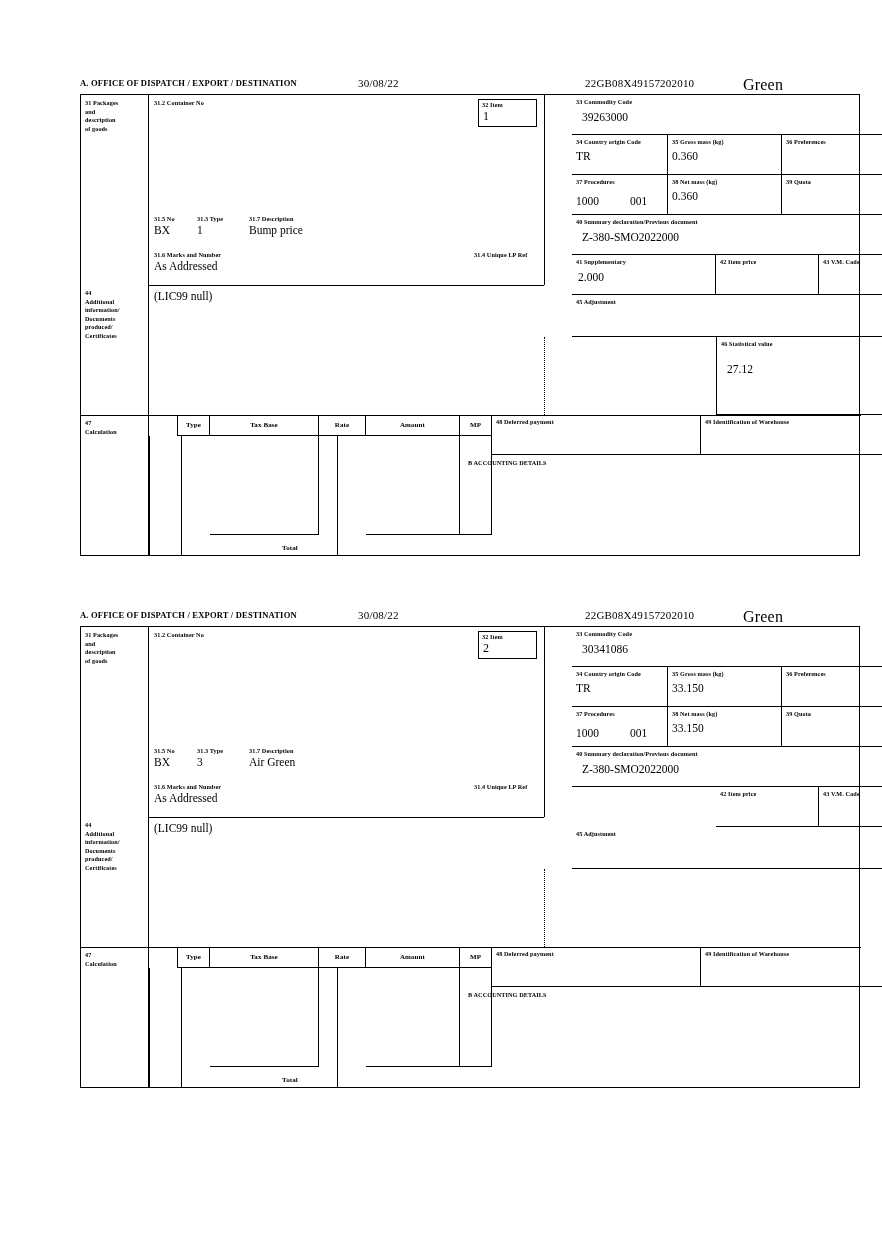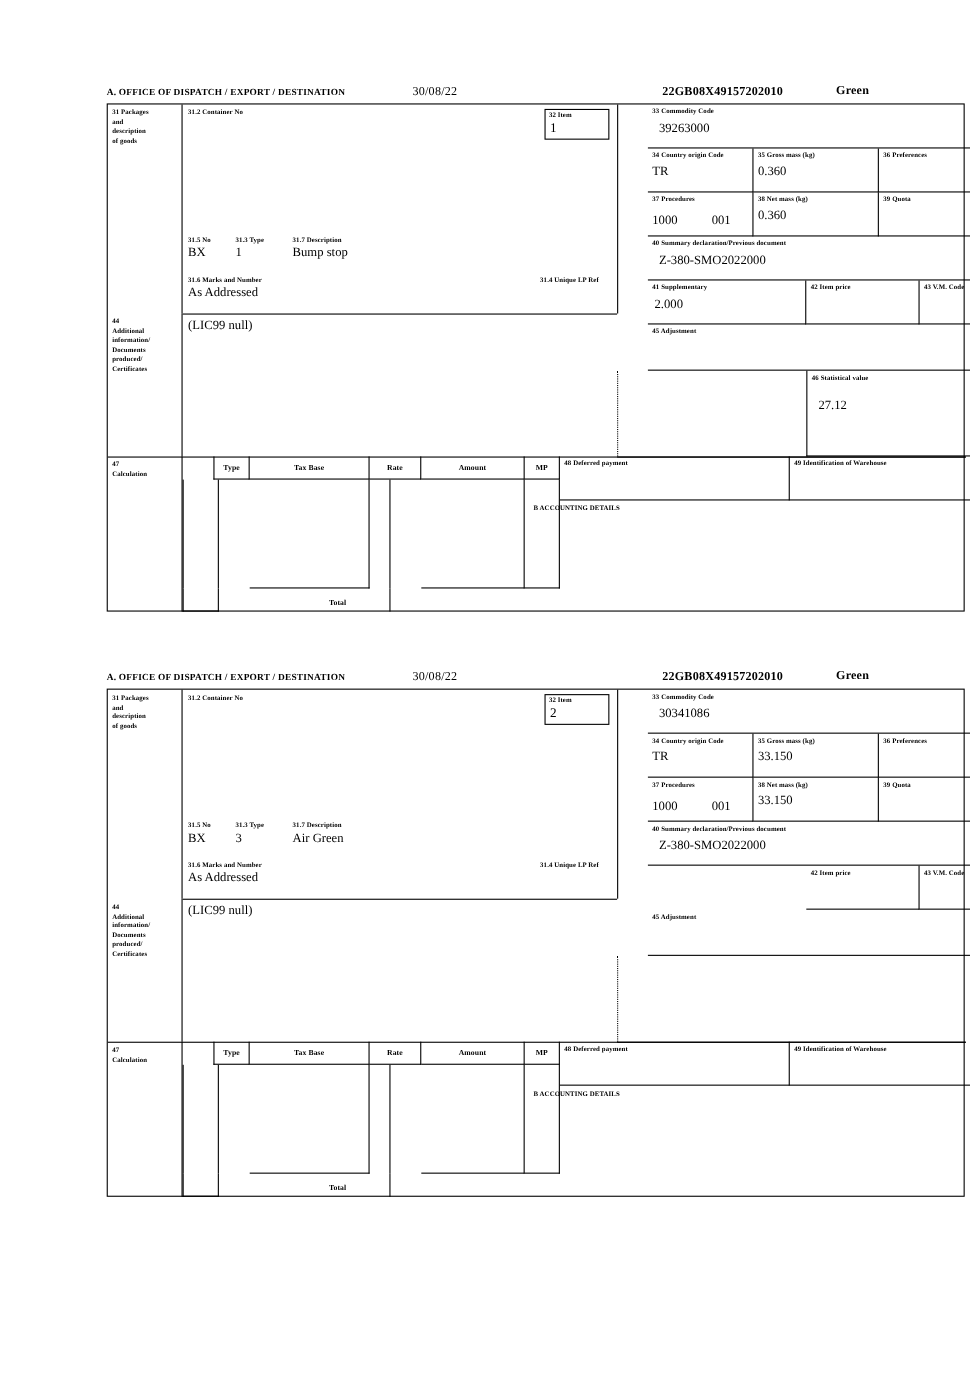--- a/index.html
+++ b/index.html
@@ -9,21 +9,21 @@
   }
   body {
     width: 882px;
     height: 1250px;
     font-family: "Liberation Serif", serif;
     color: #000000;
     position: relative;
   }
   .page {
     position: absolute;
-    left: 17px; top: 0;
+    left: 0; top: 0;
     width: 774px;
     height: 1250px;
   }
   .form {
     position: absolute;
     width: 780px;
     left: 80px;
   }
   .form.one { top: 78px; }
   .form.two { top: 610px; }
@@ -44,27 +44,27 @@
     position: absolute;
     left: 278px; top: -1px;
     font-size: 11px;
     font-weight: normal;
     font-family: "Liberation Serif", serif;
   }
   .hdr .mrn {
     position: absolute;
     left: 505px; top: -1px;
     font-size: 11px;
-    font-weight: bold;
+    font-weight: normal;
   }
   .hdr .lane {
     position: absolute;
     left: 663px; top: -2px;
-    font-size: 11px;
-    font-weight: bold;
+    font-size: 16px;
+    font-weight: normal;
     text-align: center;
   }
 
   
   .box {
     position: relative;
     border: 1px solid #000;
     height: 462px;
     box-sizing: border-box;
     background: #fff;
@@ -120,21 +120,21 @@
 
       <div class="cell" style="left:68px;top:0;width:395px;height:190px;">
         <div class="lbl" style="padding:4px 0 0 5px;">31.2 Container No</div>
 
         <div class="lbl" style="position:absolute;left:5px;top:120px;">31.5 No</div>
         <div class="lbl" style="position:absolute;left:48px;top:120px;">31.3 Type</div>
         <div class="lbl" style="position:absolute;left:100px;top:120px;">31.7 Description</div>
 
         <div class="val big" style="position:absolute;left:5px;top:129px;">BX</div>
         <div class="val big" style="position:absolute;left:48px;top:129px;">1</div>
-        <div class="val big" style="position:absolute;left:100px;top:129px;">Bump stop</div>
+        <div class="val big" style="position:absolute;left:100px;top:129px;">Bump price</div>
 
         <div class="lbl" style="position:absolute;left:5px;top:156px;">31.6 Marks and Number</div>
         <div class="lbl" style="position:absolute;left:325px;top:156px;">31.4 Unique LP Ref</div>
         <div class="val big" style="position:absolute;left:5px;top:165px;">As Addressed</div>
         <div class="val" style="position:absolute;left:325px;top:165px;"></div>
       </div>
 
       <div class="cell" style="left:397px;top:4px;width:59px;height:28px;border:1px solid #000;">
         <div class="lbl" style="padding:1px 0 0 3px;">32 Item</div>
         <div class="val" style="padding:0 0 0 4px;font-size:12px;">1</div>

